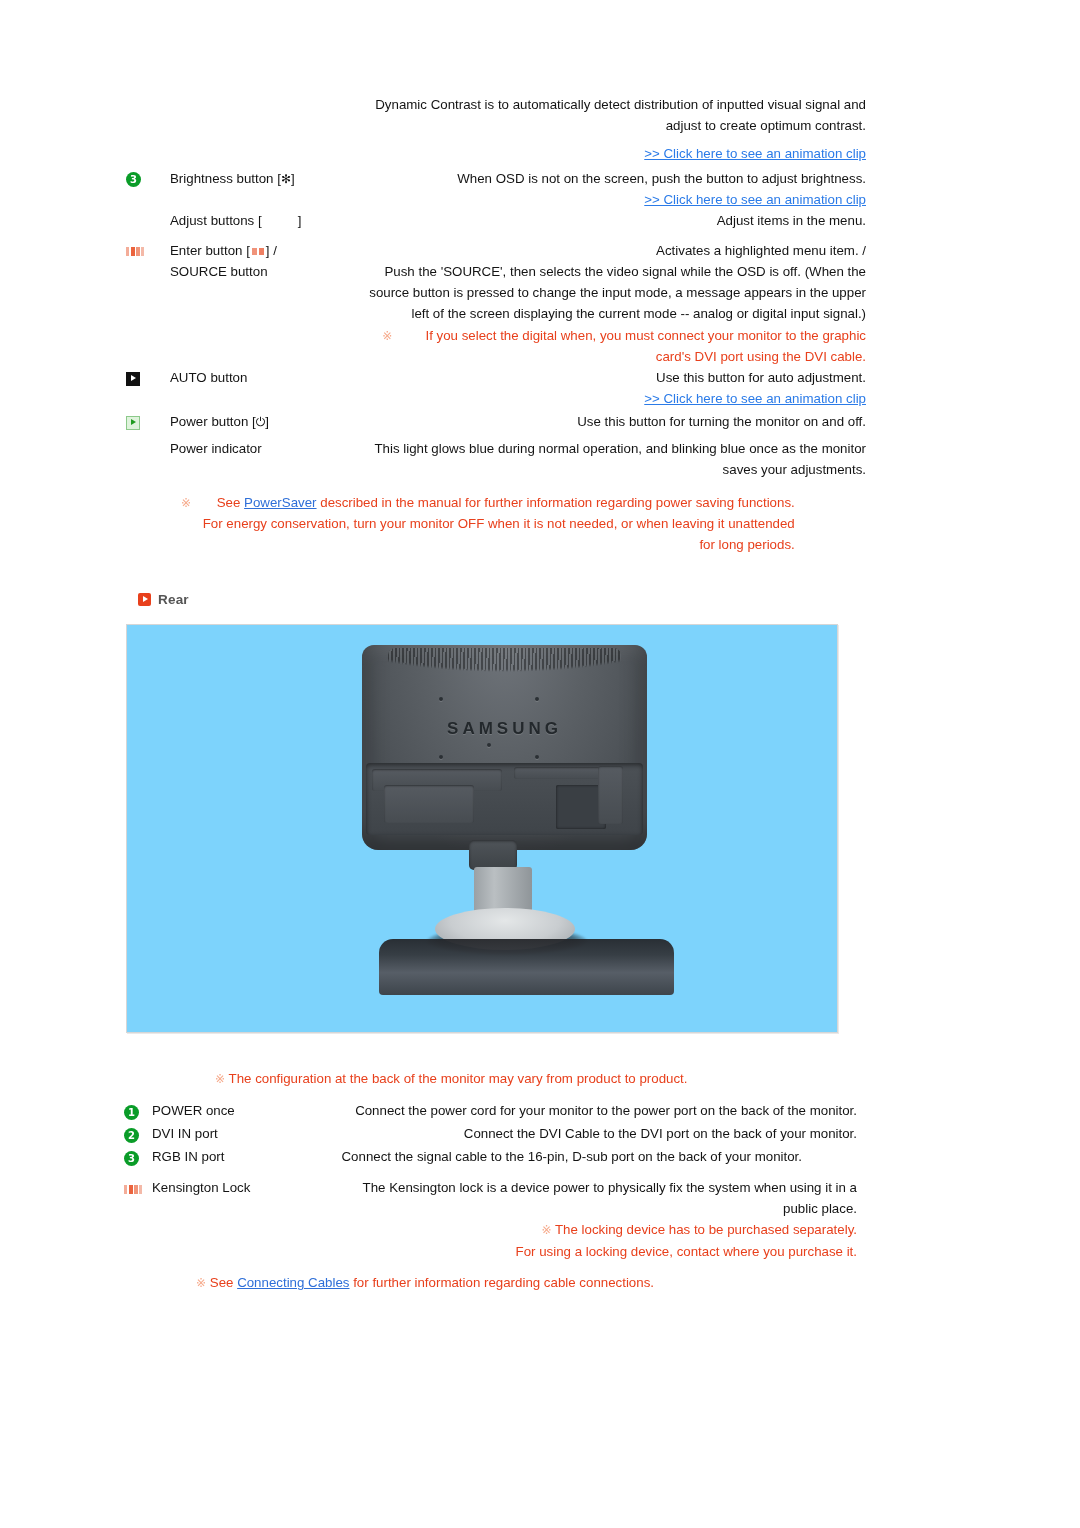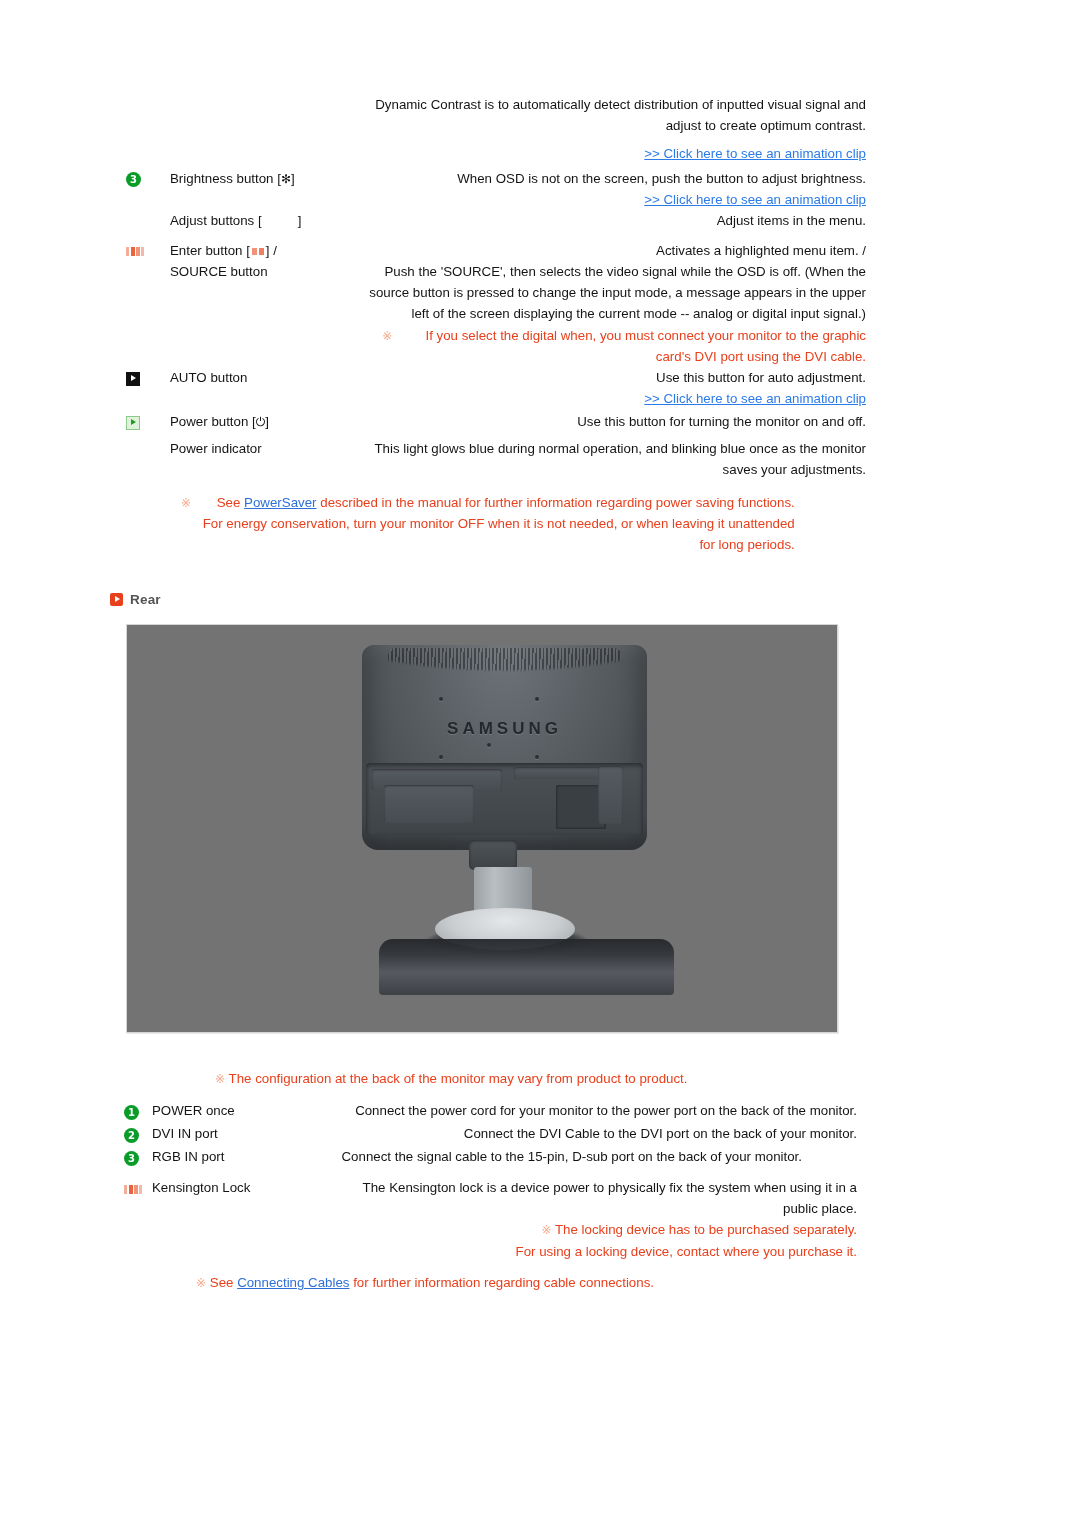--- a/index.html
+++ b/index.html
@@ -164,40 +164,40 @@
   }
   .mark {
     color: #f6a98a;
     font-family: "DejaVu Sans", sans-serif;
     font-size: 12px;
   }
 
   
   .section-head {
     position: absolute;
-    left: 110px;
+    left: 138px;
     display: flex;
     align-items: center;
     gap: 7px;
   }
   .section-head .txt {
     font-size: 13.5px;
     font-weight: bold;
     color: #555555;
     letter-spacing: .2px;
   }
 
   
   .img-frame {
     position: absolute;
     left: 126px;
     top: 624px;
     width: 710px;
     height: 407px;
-    background: #737373;
+    background: #7dd3fc;
     border: 1px solid #d6d6d6;
     box-shadow: 1px 1px 0 #e9e9e9;
     overflow: hidden;
   }
 
   
   .monitor-wrap {
     position: absolute;
     left: 190px;
     top: 20px;
@@ -488,21 +488,21 @@
       </div>
       <div class="col-name">DVI IN port</div>
       <div class="col-desc" style="max-width:525px;">Connect the DVI Cable to the DVI port on the back of your monitor.</div>
     </div>
 
     <div class="row bot-row">
       <div class="col-icon">
         <span class="num-badge">3</span>
       </div>
       <div class="col-name">RGB IN port</div>
-      <div class="col-desc" style="max-width:470px;">Connect the signal cable to the 15-pin, D-sub port on the back of your monitor.</div>
+      <div class="col-desc" style="max-width:470px;">Connect the signal cable to the 16-pin, D-sub port on the back of your monitor.</div>
     </div>
 
     <div class="row bot-row" style="margin-top:10px;">
       <div class="col-icon">
         <span class="tiny-icon"></span>
       </div>
       <div class="col-name">Kensington Lock</div>
       <div class="col-desc" style="max-width:525px;">
         <div>The Kensington lock is a device power to physically fix the system when using it in a public place.</div>
         <div class="note-red" style="padding-left:18px;">

